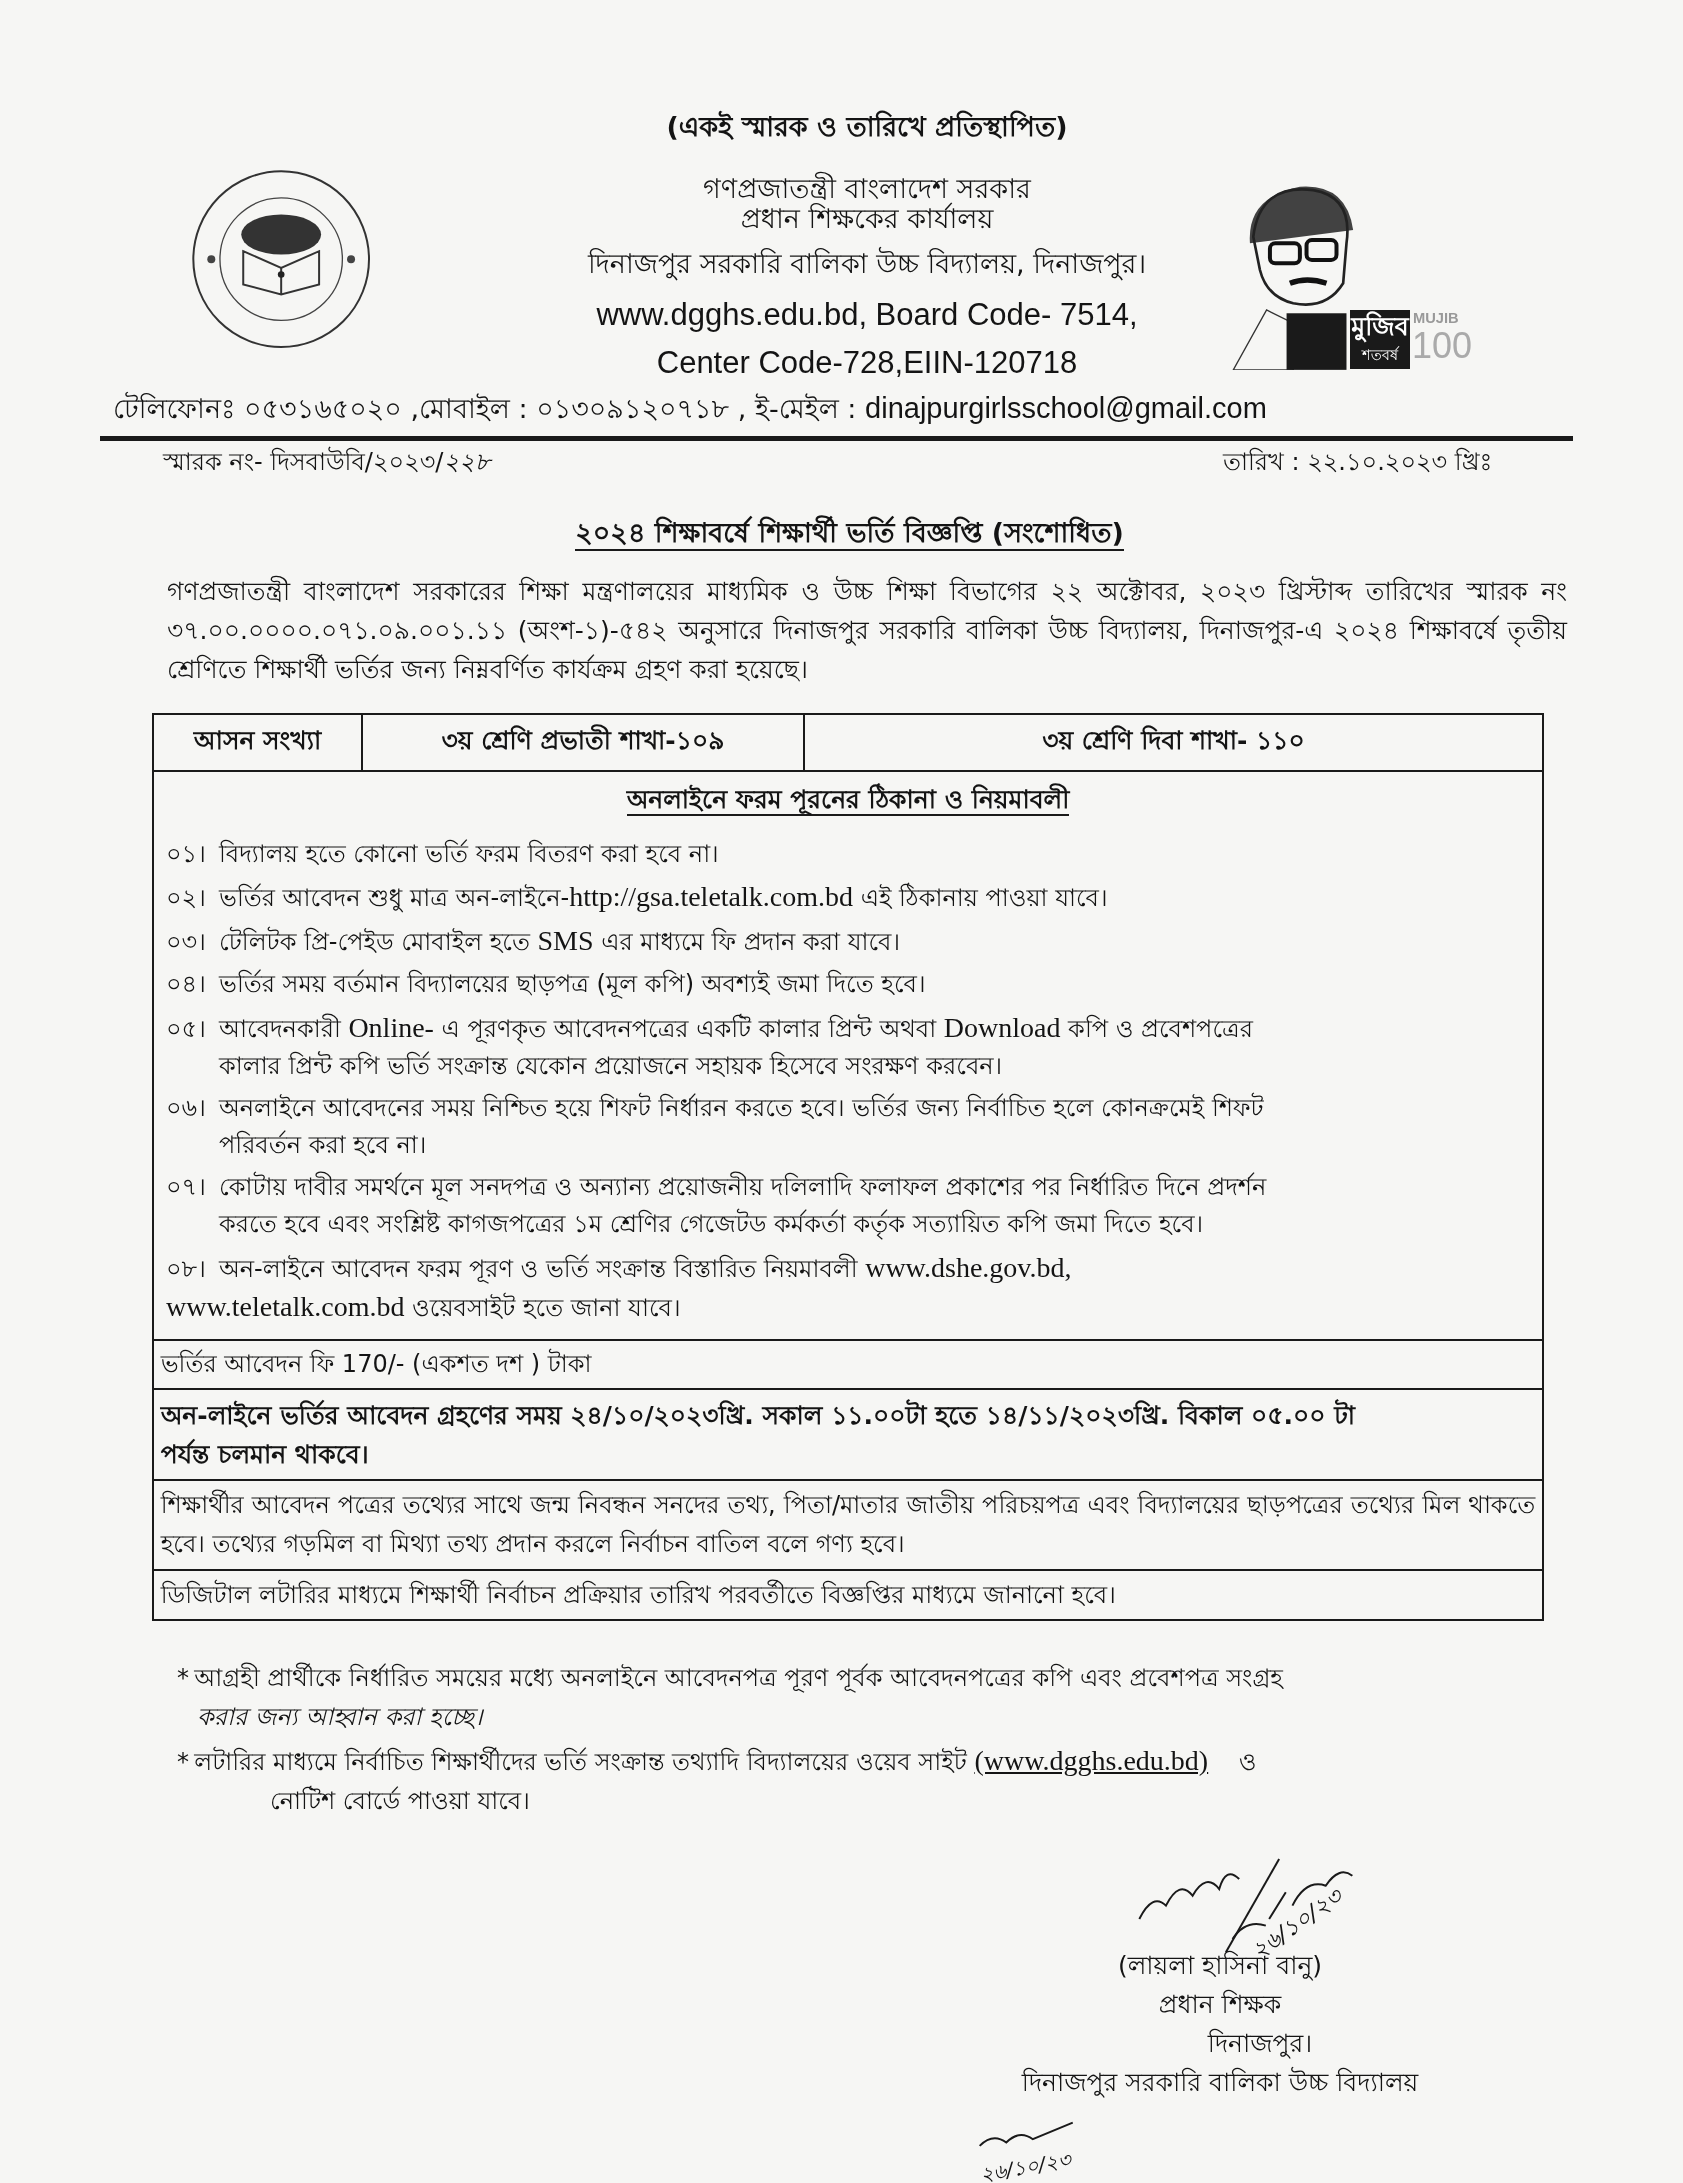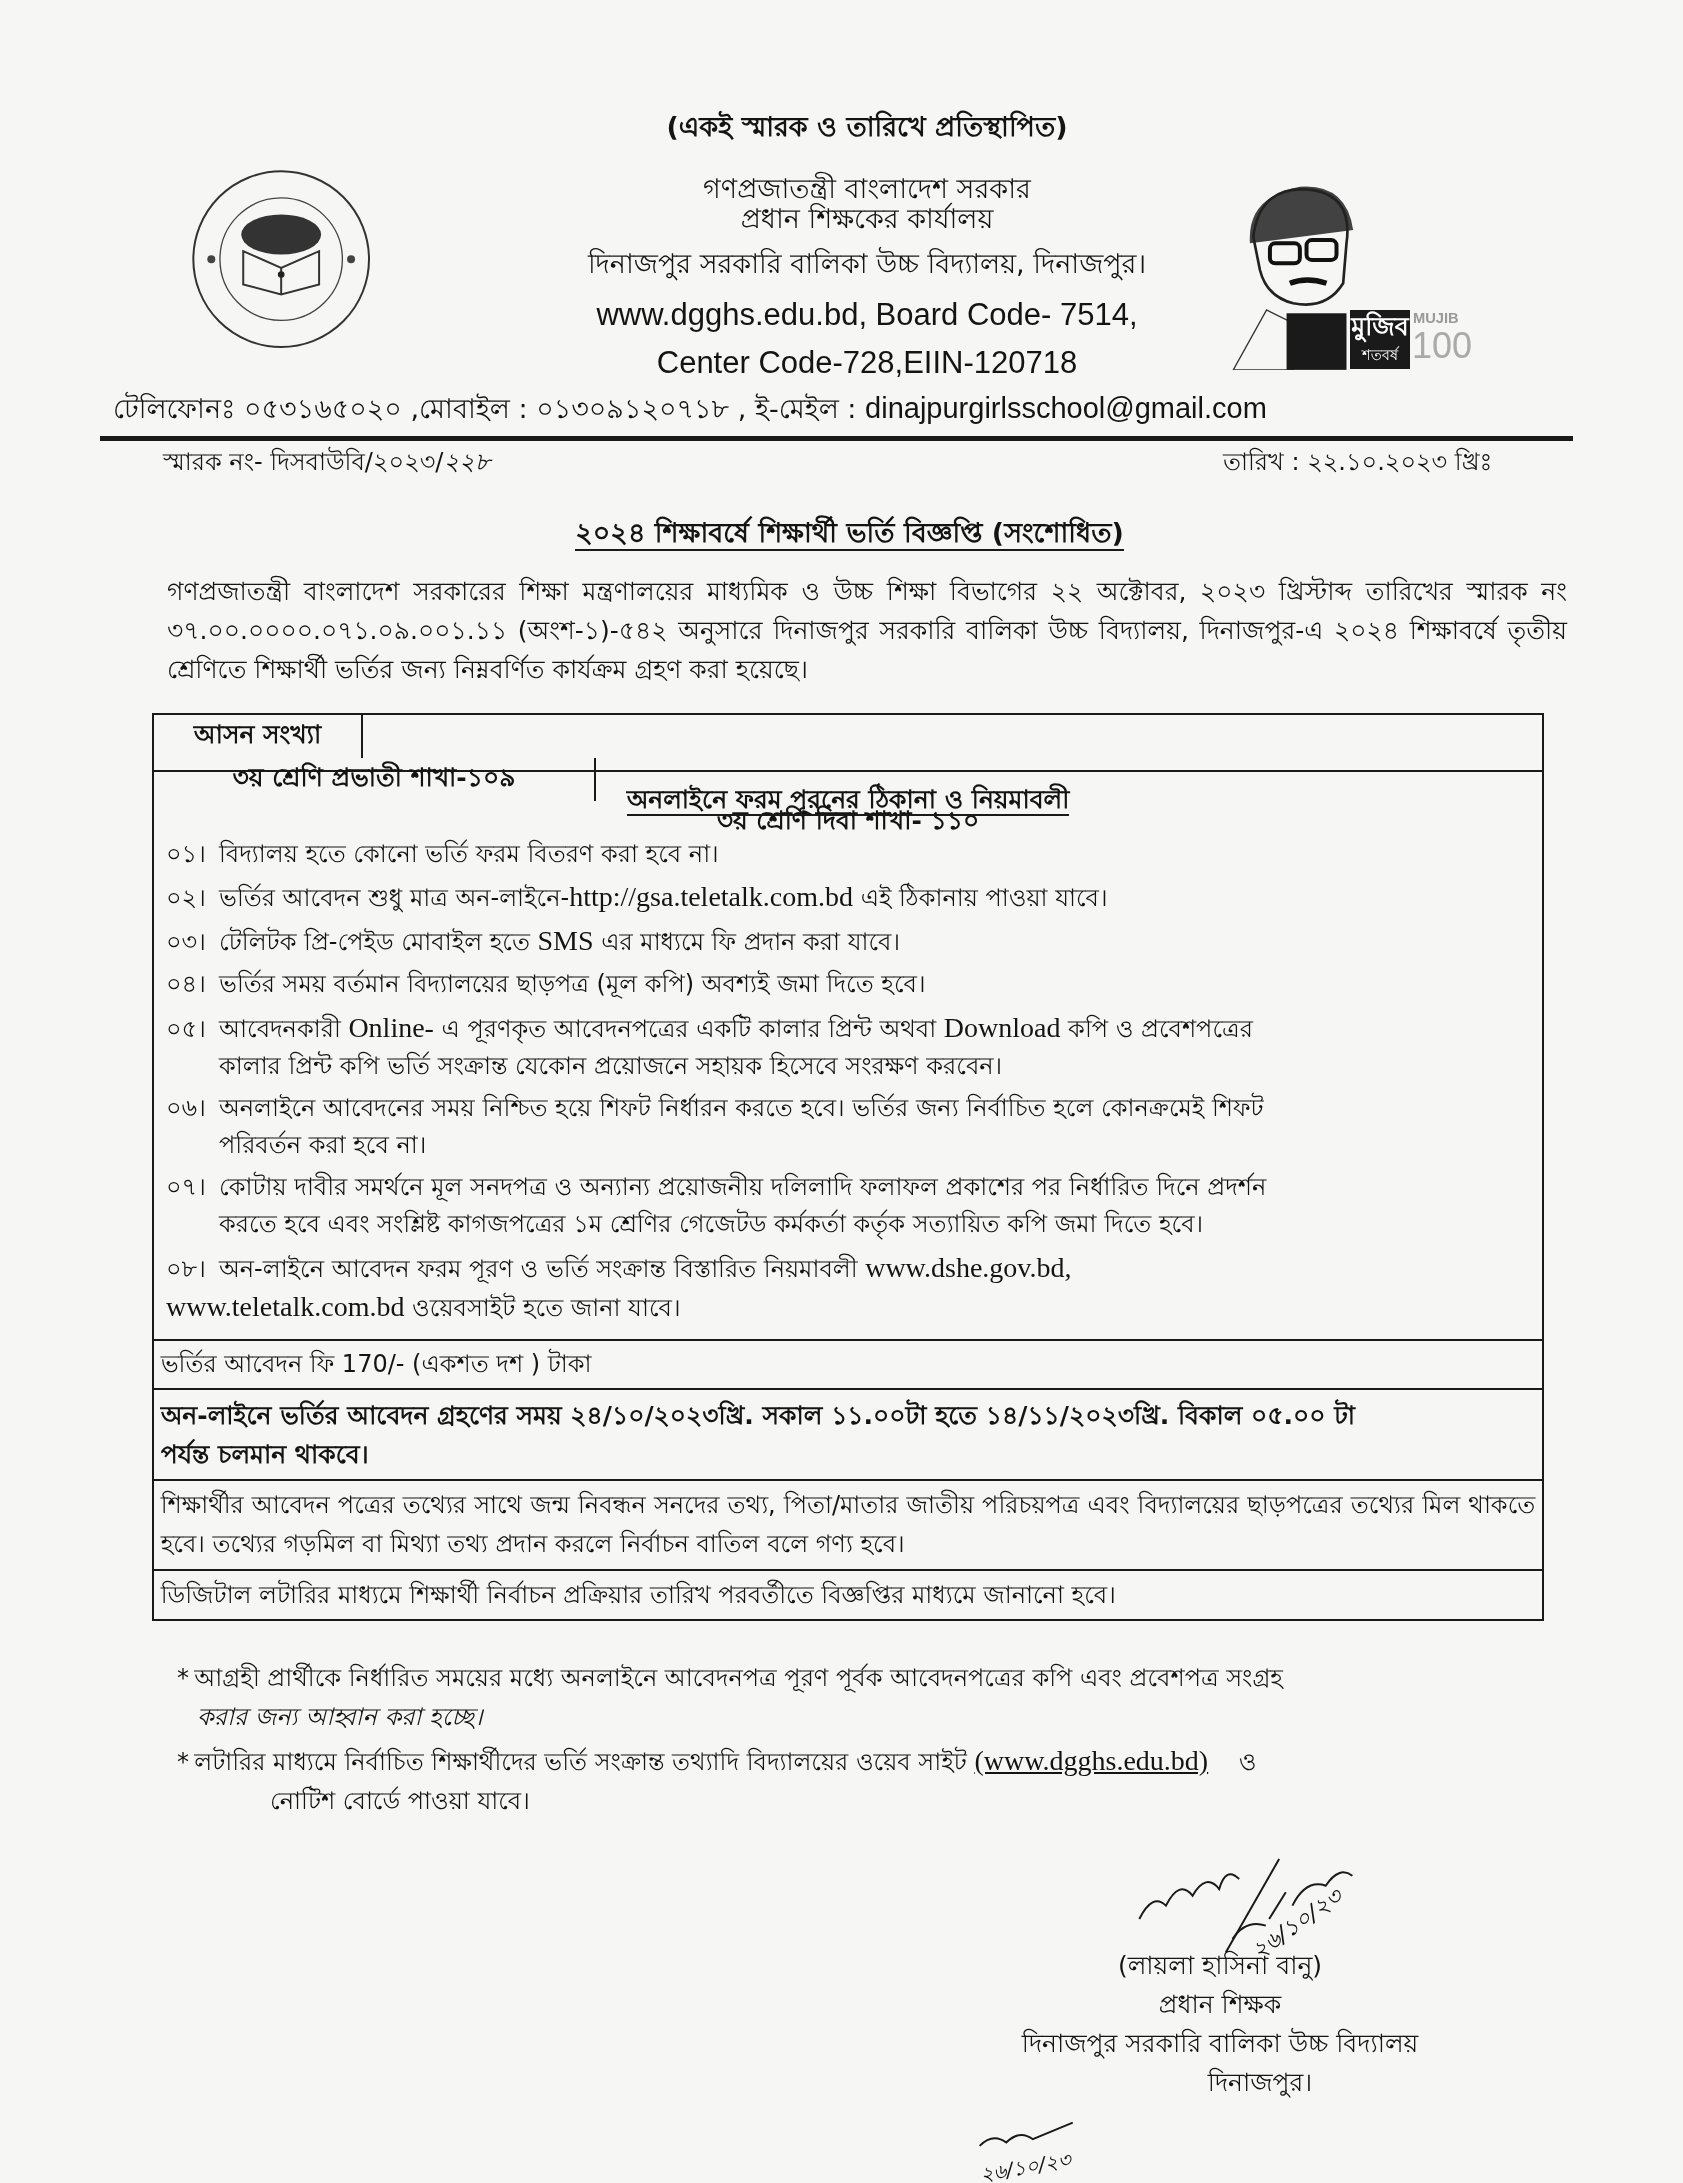--- a/index.html
+++ b/index.html
@@ -42,21 +42,21 @@
   .intro {
     position: absolute; left: 167px; top: 572px; width: 1400px;
     font-size: 25px; line-height: 39px; text-align: justify;
   }
 
   
   .tbl {
     position: absolute; left: 152px; top: 713px; width: 1388px;
     border: 2px solid #1a1a1a;
   }
-  .row { border-top: 2px solid #1a1a1a; flex-direction: column; }
+  .row { border-top: 2px solid #1a1a1a; }
   .row:first-child { border-top: none; }
   .seat-row { display: flex; height: 55px; font-weight: bold; font-size: 25px; }
   .seat-row > div { display: flex; align-items: center; justify-content: center; }
   .seat-row .c1 { width: 207px; border-right: 2px solid #1a1a1a; }
   .seat-row .c2 { width: 440px; border-right: 2px solid #1a1a1a; }
   .seat-row .c3 { flex: 1; }
 
   .rules-cell { padding: 9.3px 12px 6.7px 12px; }
   .rules-head {
     text-align: center; font-weight: bold; font-size: 25px; line-height: 37px; margin-bottom: 17.3px;
@@ -210,22 +210,22 @@
     <path d="M20 120 Q40 80 60 100 Q80 60 100 85 Q120 50 140 75 Q150 40 170 60" fill="none" stroke="#1a1a1a" stroke-width="3"></path>
     <line x1="150" y1="170" x2="230" y2="30" stroke="#1a1a1a" stroke-width="3"></line>
     <path d="M160 150 Q180 120 210 130 M215 120 L240 80 M250 100 Q270 60 300 70 Q320 40 340 55" fill="none" stroke="#1a1a1a" stroke-width="3"></path>
   </svg>
   <div class="abs" style="left:120px;top:67px;font-size:22.7px;font-style:italic;transform:rotate(-35deg);">২৬/১০/২৩</div>
 </div>
 
 <div class="sign-block">
   <div>(লায়লা হাসিনা বানু)</div>
   <div>প্রধান শিক্ষক</div>
+  <div style="padding-left:80px;">দিনাজপুর।</div>
   <div>দিনাজপুর সরকারি বালিকা উচ্চ বিদ্যালয়</div>
-  <div style="padding-left:80px;">দিনাজপুর।</div>
 </div>
 
 <div class="signature2">
   <svg width="133" height="67" viewBox="0 0 200 100">
     <path d="M10 40 Q30 20 50 35 Q70 15 90 30 L150 5" fill="none" stroke="#1a1a1a" stroke-width="3"></path>
   </svg>
   <div class="abs" style="left:6.7px;top:33px;font-size:20px;font-style:italic;transform:rotate(-10deg);">২৬/১০/২৩</div>
 </div>
 
 

